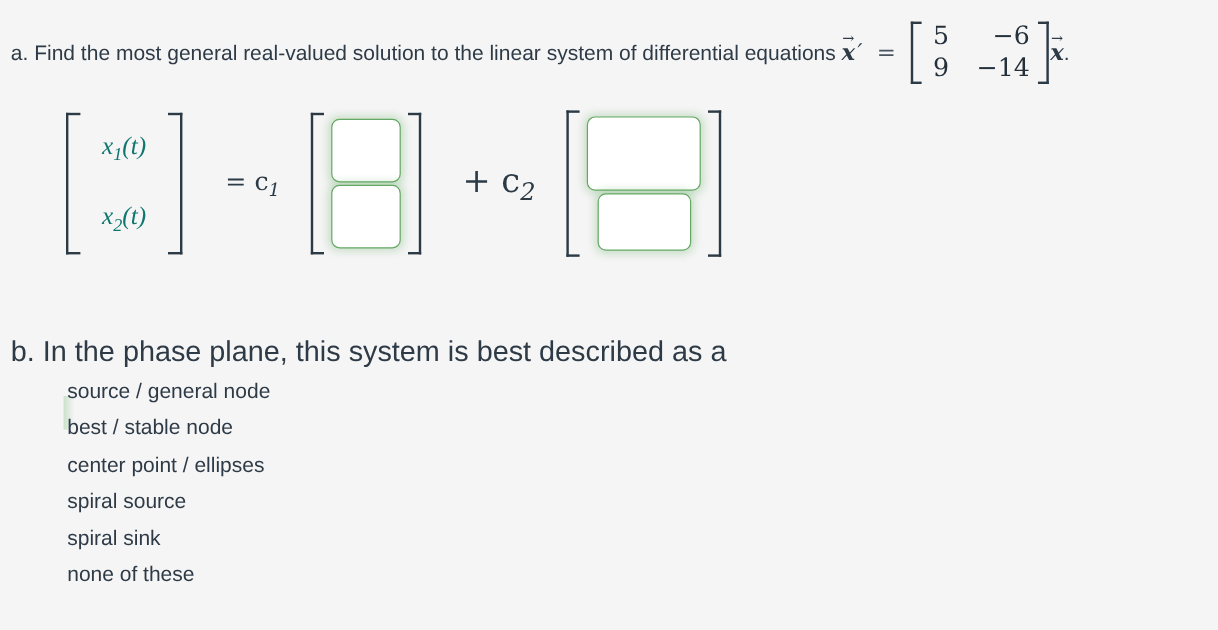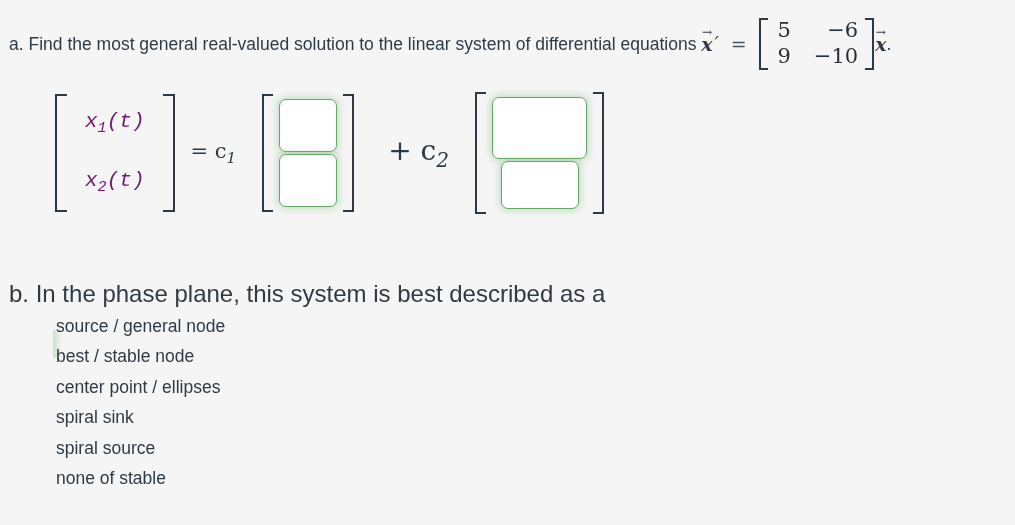--- a/index.html
+++ b/index.html
@@ -118,36 +118,36 @@
     align-items: stretch;
     height: 118px;
   }
   .lhs-vec .brk-l, .lhs-vec .brk-r { width: 12px; }
   .lhs-cells {
     display: flex;
     flex-direction: column;
     justify-content: space-around;
     align-items: center;
     padding: 0 18px;
-    font-family: Liberation Mono, monospace;
+    font-family: Liberation Serif, serif;
     font-style: italic;
     font-size: 21px;
-    color: #701a75;
+    color: #0f766e;
   }
   .lhs-cells > div { padding: 4px 0; }
   .sub {
     font-size: 0.72em;
     vertical-align: sub;
     font-style: italic;
   }
 
   .op-eq {
     font-family: "DejaVu Serif", "Liberation Serif", serif;
     font-size: 21px;
-    padding: 0 12px 0 16px;
+    padding: 0 12px 0 36px;
     color: #2b3a45;
     white-space: nowrap;
   }
   .op-eq .cc { font-style: italic; }
   .op-plus {
     font-family: "DejaVu Serif", "Liberation Serif", serif;
     font-size: 28px;
     padding: 0 12px 0 34px;
     color: #2b3a45;
     white-space: nowrap;
@@ -239,21 +239,21 @@
       <span class="mrow">
         <span class="brk brk-l"></span>
         <table>
           <tbody>
               <tr>
             <td class="c0">5</td>
             <td>−6</td>
           </tr>
           <tr>
             <td class="c0">9</td>
-            <td>−10</td>
+            <td>−14</td>
           </tr>
         </tbody>
           </table>
         <span class="brk brk-r"></span>
       </span>
     </span><span class="vecx">
       <span class="arrow">→</span>
       <span>x</span>
     </span><span class="txt">.</span>
   </div>
@@ -293,18 +293,18 @@
   </div>
 
   <div class="prompt-b">b. In the phase plane, this system is best described as a</div>
 
   <div class="hl-ghost"></div>
 
   <div class="options">
     <div class="opt">source / general node</div>
     <div class="opt">best / stable node</div>
     <div class="opt">center point / ellipses</div>
+    <div class="opt">spiral source</div>
     <div class="opt">spiral sink</div>
-    <div class="opt">spiral source</div>
-    <div class="opt">none of stable</div>
+    <div class="opt">none of these</div>
   </div>
 
 </div>
 
 </body></html>

